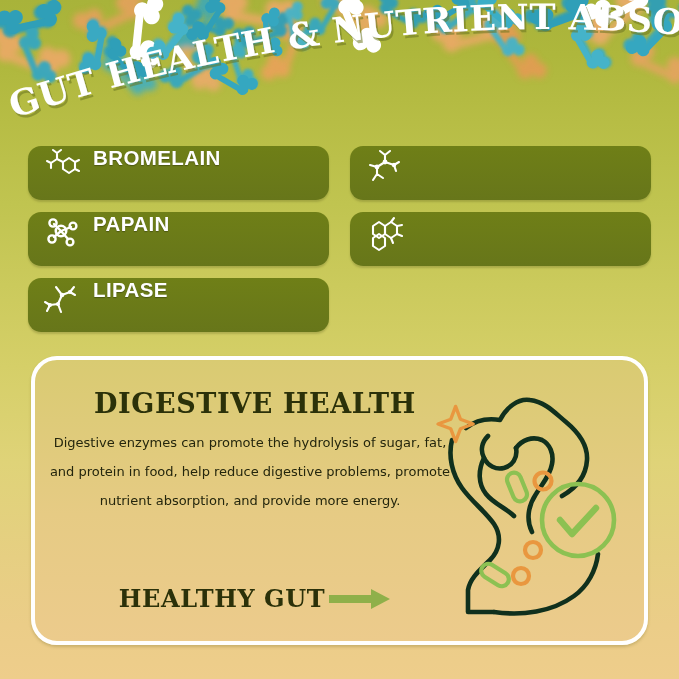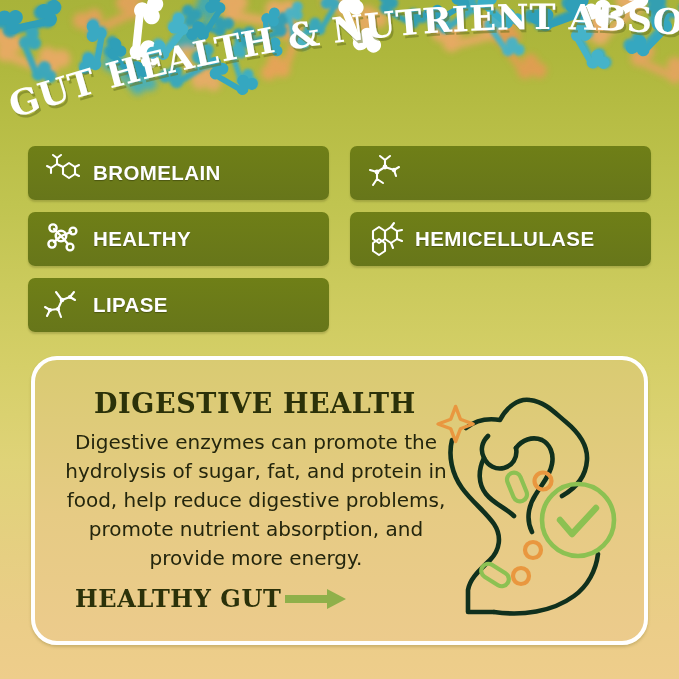--- a/index.html
+++ b/index.html
@@ -54,22 +54,22 @@
     position:absolute; left:28px; top:146px;
     width:623px; height:185px;
     display:grid;
     grid-template-columns:301px 301px;
     grid-template-rows:54px 54px 54px;
     column-gap:21px;
     row-gap:12px;
   }
   .pill{
     background:linear-gradient(to bottom,#6f7f17,#67761a);
-    border-radius:7px;
-    display:flex; align-items:center;
+    border-radius:13px;
+    display:flex; 
     padding-left:12px;
     box-shadow:0 2px 2px rgba(90,95,30,0.28);
     position:relative;
   }
   .pill .mol{
     width:46px; height:44px;
     flex:0 0 46px;
     display:flex; align-items:center; justify-content:center;
   }
   .pill .mol svg{ display:block; }
@@ -99,32 +99,32 @@
     position:absolute; left:40px; top:28px;
     width:360px;
     text-align:center;
     font-family:"DejaVu Serif", serif;
     font-weight:bold;
     font-size:27px;
     letter-spacing:0.6px;
     color:#2b3109;
   }
   #card-body{
-    position:absolute; left:18px; top:68px;
+    position:absolute; left:12px; top:68px;
     width:406px;
     text-align:center;
     font-family:"DejaVu Sans", sans-serif;
-    font-size:20px;
+    font-size:13px;
     line-height:29px;
     color:#24260d;
   }
   #cta-row{
     position:absolute; left:40px; top:224px;
     width:360px;
-    display:flex; align-items:center; 
+    display:flex; align-items:center; justify-content:center;
     gap:4px;
   }
   #cta-label{
     font-family:"DejaVu Serif", serif;
     font-weight:bold;
     font-size:24px;
     letter-spacing:0.6px;
     color:#2b3109;
   }
   #cta-arrow{ display:block; }
@@ -258,33 +258,32 @@
       <span class="mol">
         <svg width="44" height="42" viewBox="0 0 44 42" fill="none" stroke="#fff" stroke-width="2.4" stroke-linecap="round">
           <path d="M13 11 l7 7 M20 18 l10 -4 M20 18 l-7 6 M20 18 l7 8"></path>
           <circle cx="20" cy="18" r="5.2" stroke="#fff" stroke-width="2.6" fill="none"></circle>
           <circle cx="12" cy="10" r="3.6" stroke="#fff" stroke-width="2.4" fill="none"></circle>
           <circle cx="32" cy="13" r="3.4" stroke="#fff" stroke-width="2.4" fill="none"></circle>
           <circle cx="11" cy="26" r="3.6" stroke="#fff" stroke-width="2.4" fill="none"></circle>
           <circle cx="29" cy="29" r="3.4" stroke="#fff" stroke-width="2.4" fill="none"></circle>
         </svg>
       </span>
-      <span class="plabel">HEALTHY</span>
+      <span class="plabel">PAPAIN</span>
     </div>
 
     <div class="pill">
       <span class="mol">
         <svg width="44" height="42" viewBox="0 0 44 42" fill="none" stroke="#fff" stroke-width="2.1" stroke-linecap="round" stroke-linejoin="round">
           <path d="M10 13 l6 -4 l6 4 v8 l-6 4 l-6 -4 Z"></path>
           <path d="M10 25 l6 -4 l6 4 v8 l-6 4 l-6 -4 Z"></path>
           <path d="M22 13 l6 -4 l6 4 v8 l-6 4 l-6 -4 Z"></path>
           <path d="M28 9 l3 -4 M34 13 l5 -1 M34 21 l5 2 M28 25 l2 5"></path>
         </svg>
       </span>
-      <span class="plabel">HEMICELLULASE</span>
     </div>
 
     <div class="pill">
       <span class="mol">
         <svg width="44" height="42" viewBox="0 0 44 42" fill="none" stroke="#fff" stroke-width="2.1" stroke-linecap="round" stroke-linejoin="round">
           <path d="M21 16 l-6 -8 M21 16 l8 -3 M21 16 l-4 9 M29 13 l4 -5 M29 13 l5 3 M17 25 l-8 1 M17 25 l3 8 M9 26 l-5 -3 M9 26 l-3 6"></path>
           <circle cx="21" cy="16" r="2.3" fill="#fff" stroke="none"></circle>
           <circle cx="29" cy="13" r="2.1" fill="#fff" stroke="none"></circle>
           <circle cx="17" cy="25" r="2.1" fill="#fff" stroke="none"></circle>
           <circle cx="9" cy="26" r="2.1" fill="#fff" stroke="none"></circle>

